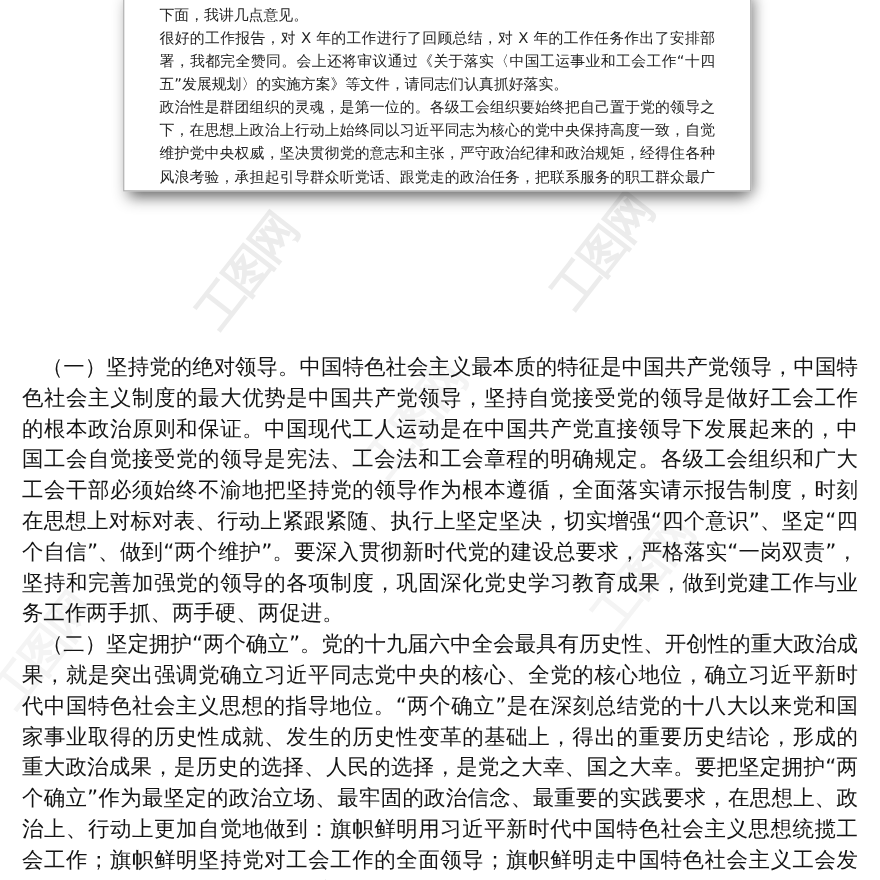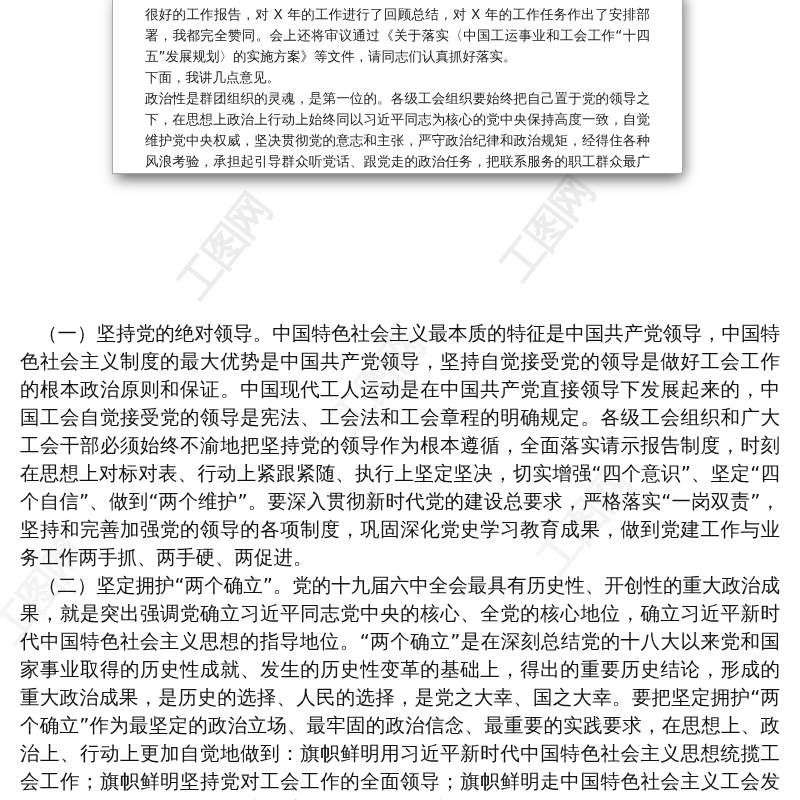--- a/index.html
+++ b/index.html
@@ -87,22 +87,22 @@
 
 <div class="canvas">
 
   <span class="wm wm-strong wm-a">工图网</span>
   <span class="wm wm-strong wm-b">工图网</span>
   <span class="wm wm-faint wm-c">工图网</span>
   <span class="wm wm-faint wm-d">工图网</span>
   <span class="wm wm-faint wm-e">工图网</span>
 
   <div class="thumb-card">
+    <p>下面，我讲几点意见。</p>
     <p>很好的工作报告，对 X 年的工作进行了回顾总结，对 X 年的工作任务作出了安排部署，我都完全赞同。会上还将审议通过《关于落实〈中国工运事业和工会工作“十四五”发展规划〉的实施方案》等文件，请同志们认真抓好落实。</p>
-    <p>下面，我讲几点意见。</p>
     <p>政治性是群团组织的灵魂，是第一位的。各级工会组织要始终把自己置于党的领导之下，在思想上政治上行动上始终同以习近平同志为核心的党中央保持高度一致，自觉维护党中央权威，坚决贯彻党的意志和主张，严守政治纪律和政治规矩，经得住各种风浪考验，承担起引导群众听党话、跟党走的政治任务，把联系服务的职工群众最广泛最紧密地团结在党的周围。</p>
   </div>
 
   <div class="main-text">
     <p>（一）坚持党的绝对领导。中国特色社会主义最本质的特征是中国共产党领导，中国特色社会主义制度的最大优势是中国共产党领导，坚持自觉接受党的领导是做好工会工作的根本政治原则和保证。中国现代工人运动是在中国共产党直接领导下发展起来的，中国工会自觉接受党的领导是宪法、工会法和工会章程的明确规定。各级工会组织和广大工会干部必须始终不渝地把坚持党的领导作为根本遵循，全面落实请示报告制度，时刻在思想上对标对表、行动上紧跟紧随、执行上坚定坚决，切实增强“四个意识”、坚定“四个自信”、做到“两个维护”。要深入贯彻新时代党的建设总要求，严格落实“一岗双责”，坚持和完善加强党的领导的各项制度，巩固深化党史学习教育成果，做到党建工作与业务工作两手抓、两手硬、两促进。</p>
     <p>（二）坚定拥护“两个确立”。党的十九届六中全会最具有历史性、开创性的重大政治成果，就是突出强调党确立习近平同志党中央的核心、全党的核心地位，确立习近平新时代中国特色社会主义思想的指导地位。“两个确立”是在深刻总结党的十八大以来党和国家事业取得的历史性成就、发生的历史性变革的基础上，得出的重要历史结论，形成的重大政治成果，是历史的选择、人民的选择，是党之大幸、国之大幸。要把坚定拥护“两个确立”作为最坚定的政治立场、最牢固的政治信念、最重要的实践要求，在思想上、政治上、行动上更加自觉地做到：旗帜鲜明用习近平新时代中国特色社会主义思想统揽工会工作；旗帜鲜明坚持党对工会工作的全面领导；旗帜鲜明走中国特色社会主义工会发展道路；旗帜鲜明围绕党和国家工作大局谋划和开展工作；旗帜鲜明坚持以人民为中心、永葆对党忠诚的政治本色，做到党中</p>
   </div>
 
 </div>
 

